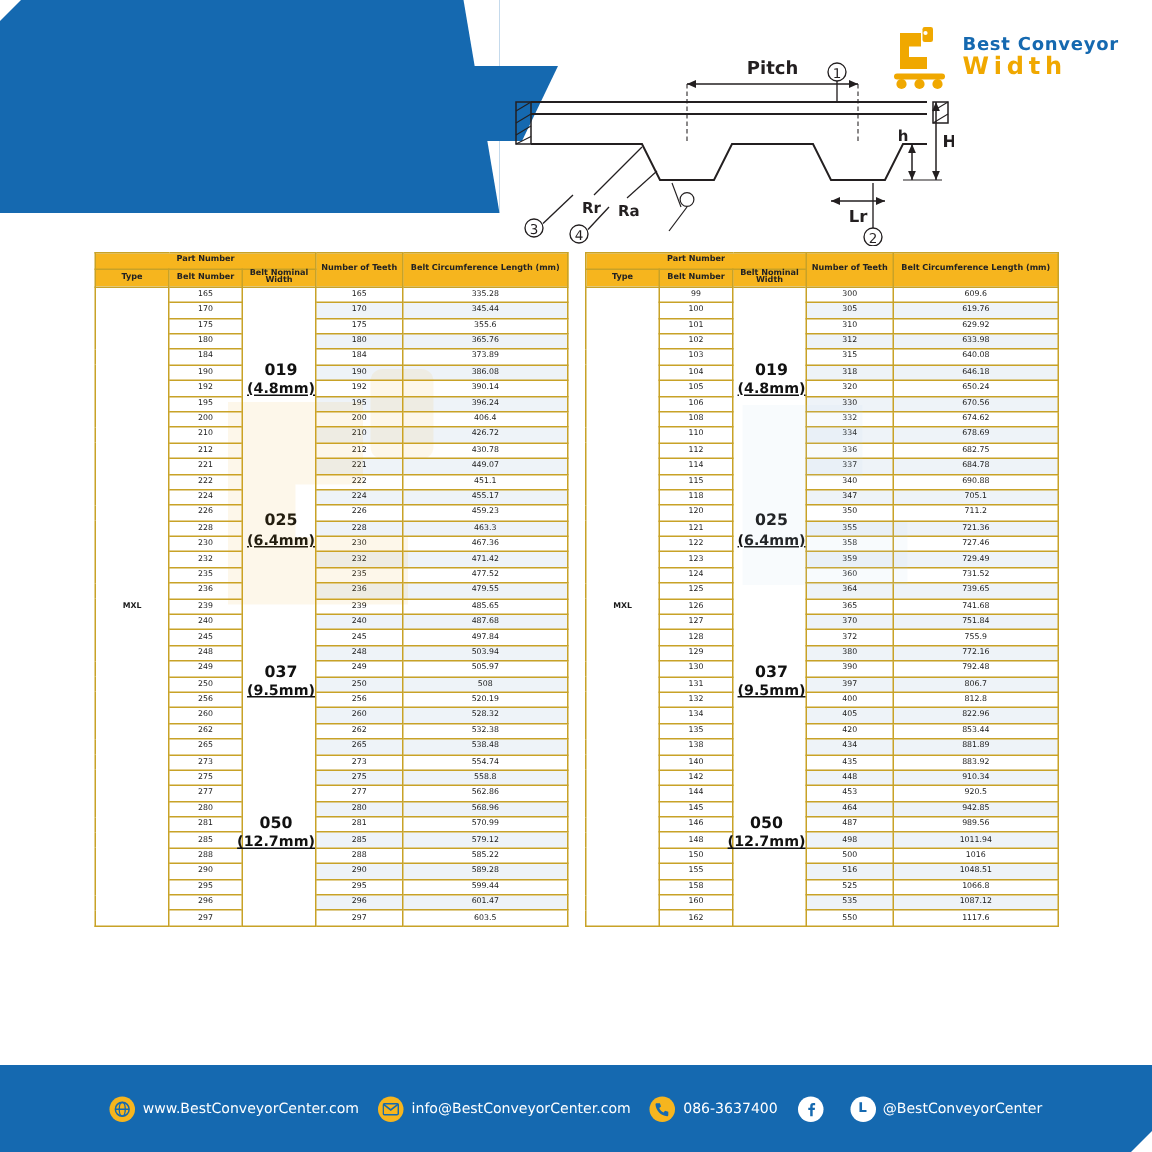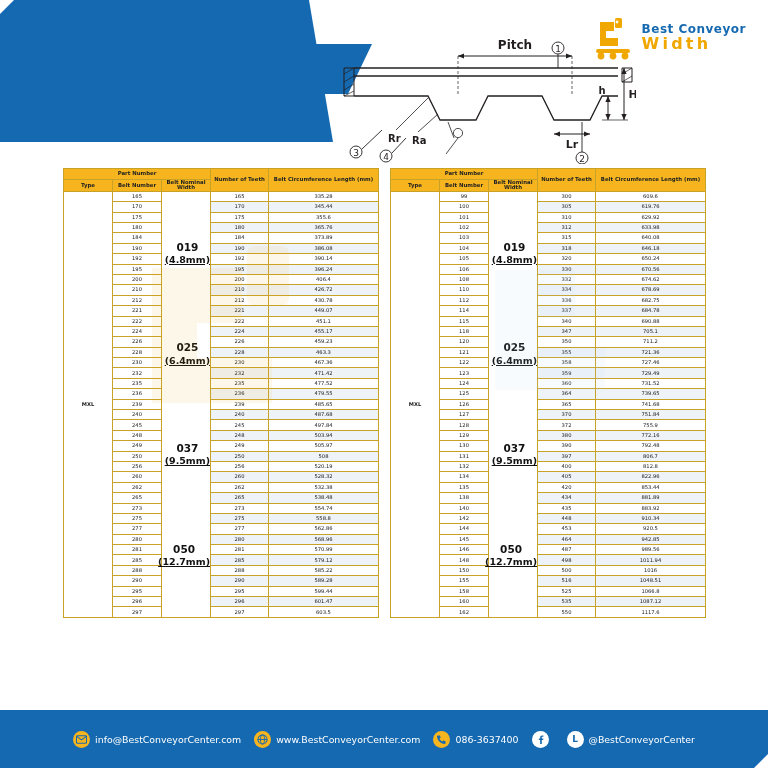--- a/index.html
+++ b/index.html
@@ -809,36 +809,36 @@
             </tr>
           </tbody>
       </table>
     </div>
 
   </div>
 
   <div class="footer">
     <div class="fitem">
       <span class="ficon">
-        <svg width="11" height="9" viewBox="0 0 12 9">
-            <rect x="0.5" y="0.5" width="11" height="8" rx="1" fill="none" stroke="#1569b0" stroke-width="1.1"></rect>
-            <path d="M0.8 1 L6 5 L11.2 1" fill="none" stroke="#1569b0" stroke-width="1.1"></path>
-          </svg>
-      </span>
-      <span>info@BestConveyorCenter.com</span>
-    </div>
-    <div class="fitem">
-      <span class="ficon">
         <svg width="11" height="11" viewBox="0 0 12 12">
             <circle cx="6" cy="6" r="5" fill="none" stroke="#1569b0" stroke-width="1.1"></circle>
             <ellipse cx="6" cy="6" rx="2.2" ry="5" fill="none" stroke="#1569b0" stroke-width="1"></ellipse>
             <line x1="1" y1="6" x2="11" y2="6" stroke="#1569b0" stroke-width="1"></line>
           </svg>
       </span>
       <span>www.BestConveyorCenter.com</span>
+    </div>
+    <div class="fitem">
+      <span class="ficon">
+        <svg width="11" height="9" viewBox="0 0 12 9">
+            <rect x="0.5" y="0.5" width="11" height="8" rx="1" fill="none" stroke="#1569b0" stroke-width="1.1"></rect>
+            <path d="M0.8 1 L6 5 L11.2 1" fill="none" stroke="#1569b0" stroke-width="1.1"></path>
+          </svg>
+      </span>
+      <span>info@BestConveyorCenter.com</span>
     </div>
     <div class="fitem">
       <span class="ficon">
         <svg width="11" height="11" viewBox="0 0 12 12">
             <path d="M2 1.6 L4.3 1.6 L5.1 4 L3.8 5 C4.4 6.6 5.5 7.7 7 8.3 L8 7 L10.4 7.8 L10.4 10.1 C10.4 10.6 10 11 9.5 11 C5 10.6 1.4 7 1.1 2.5 C1.1 2 1.5 1.6 2 1.6 Z" fill="#1569b0"></path>
           </svg>
       </span>
       <span>086-3637400</span>
     </div>
     <div class="fitem">

